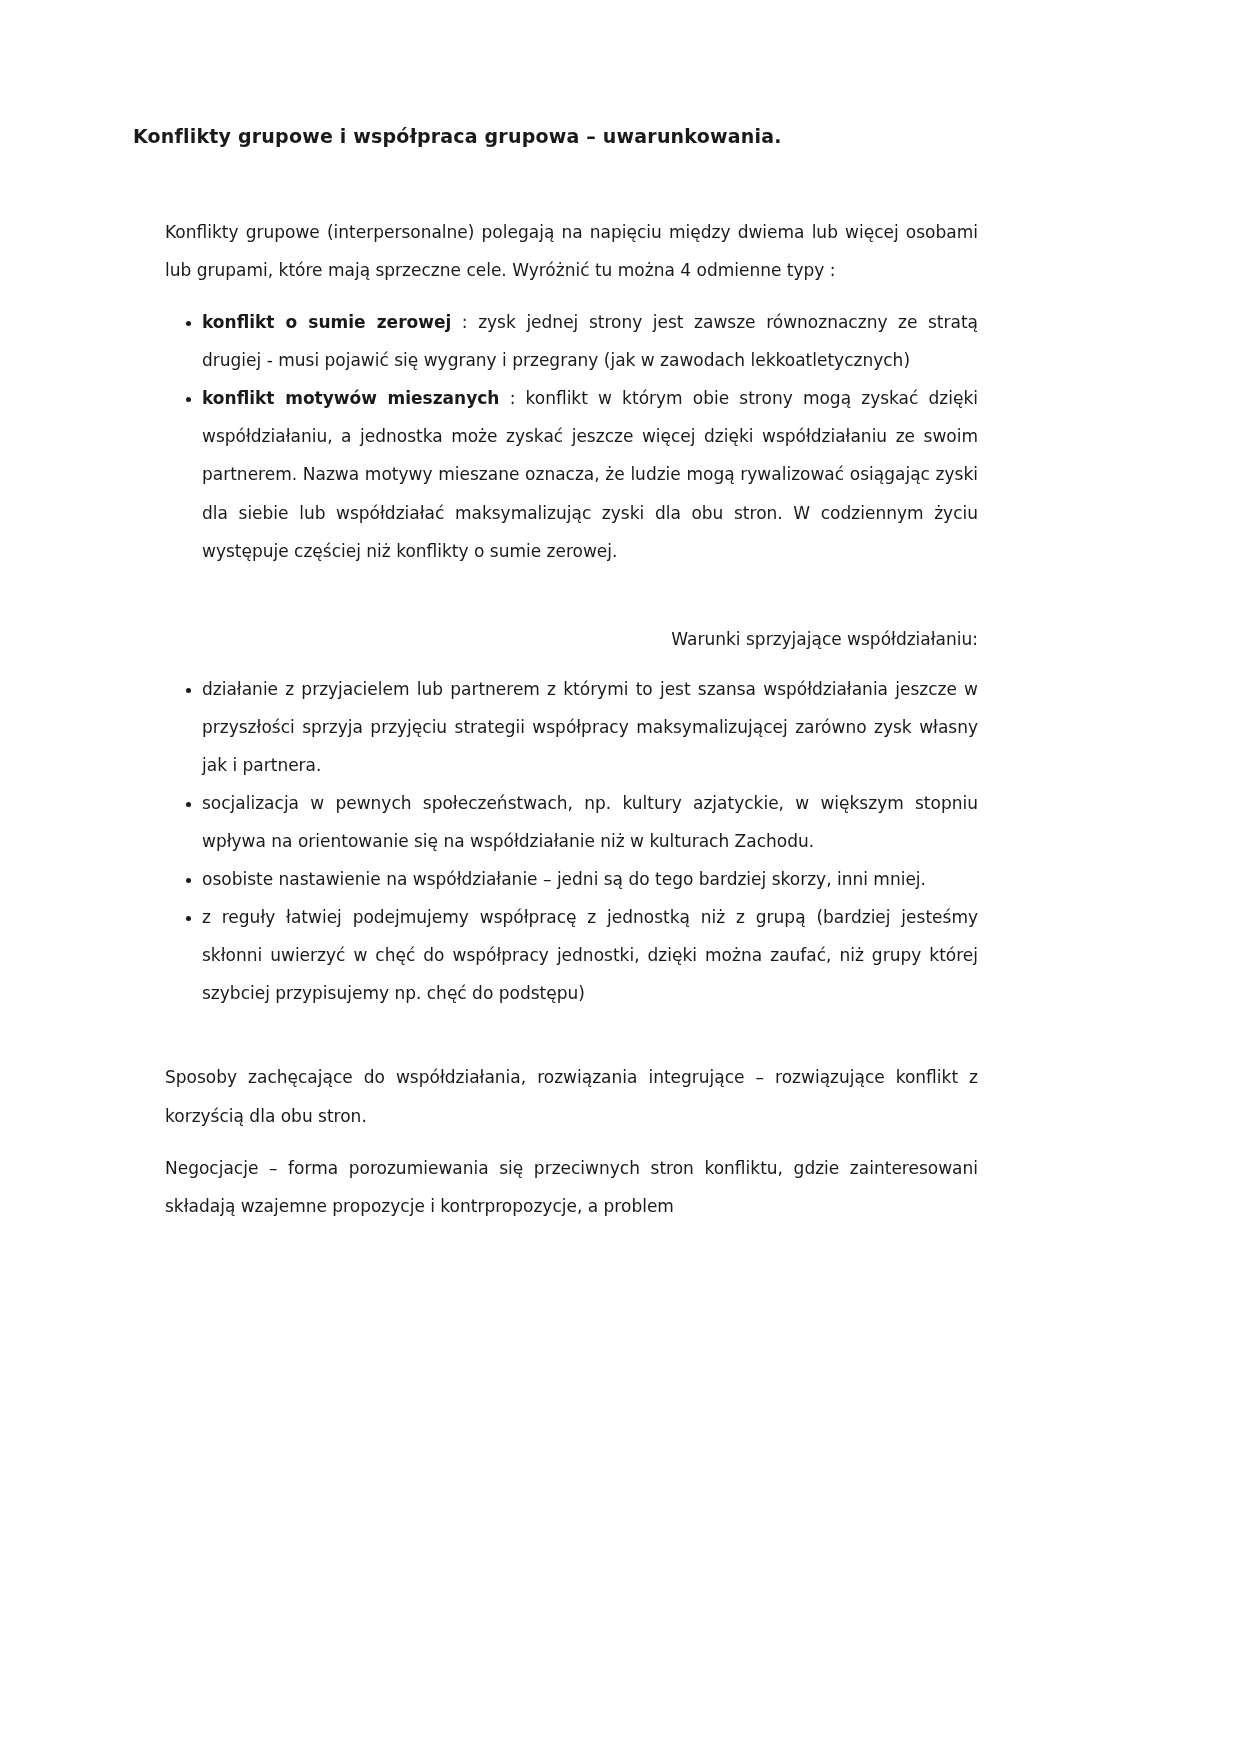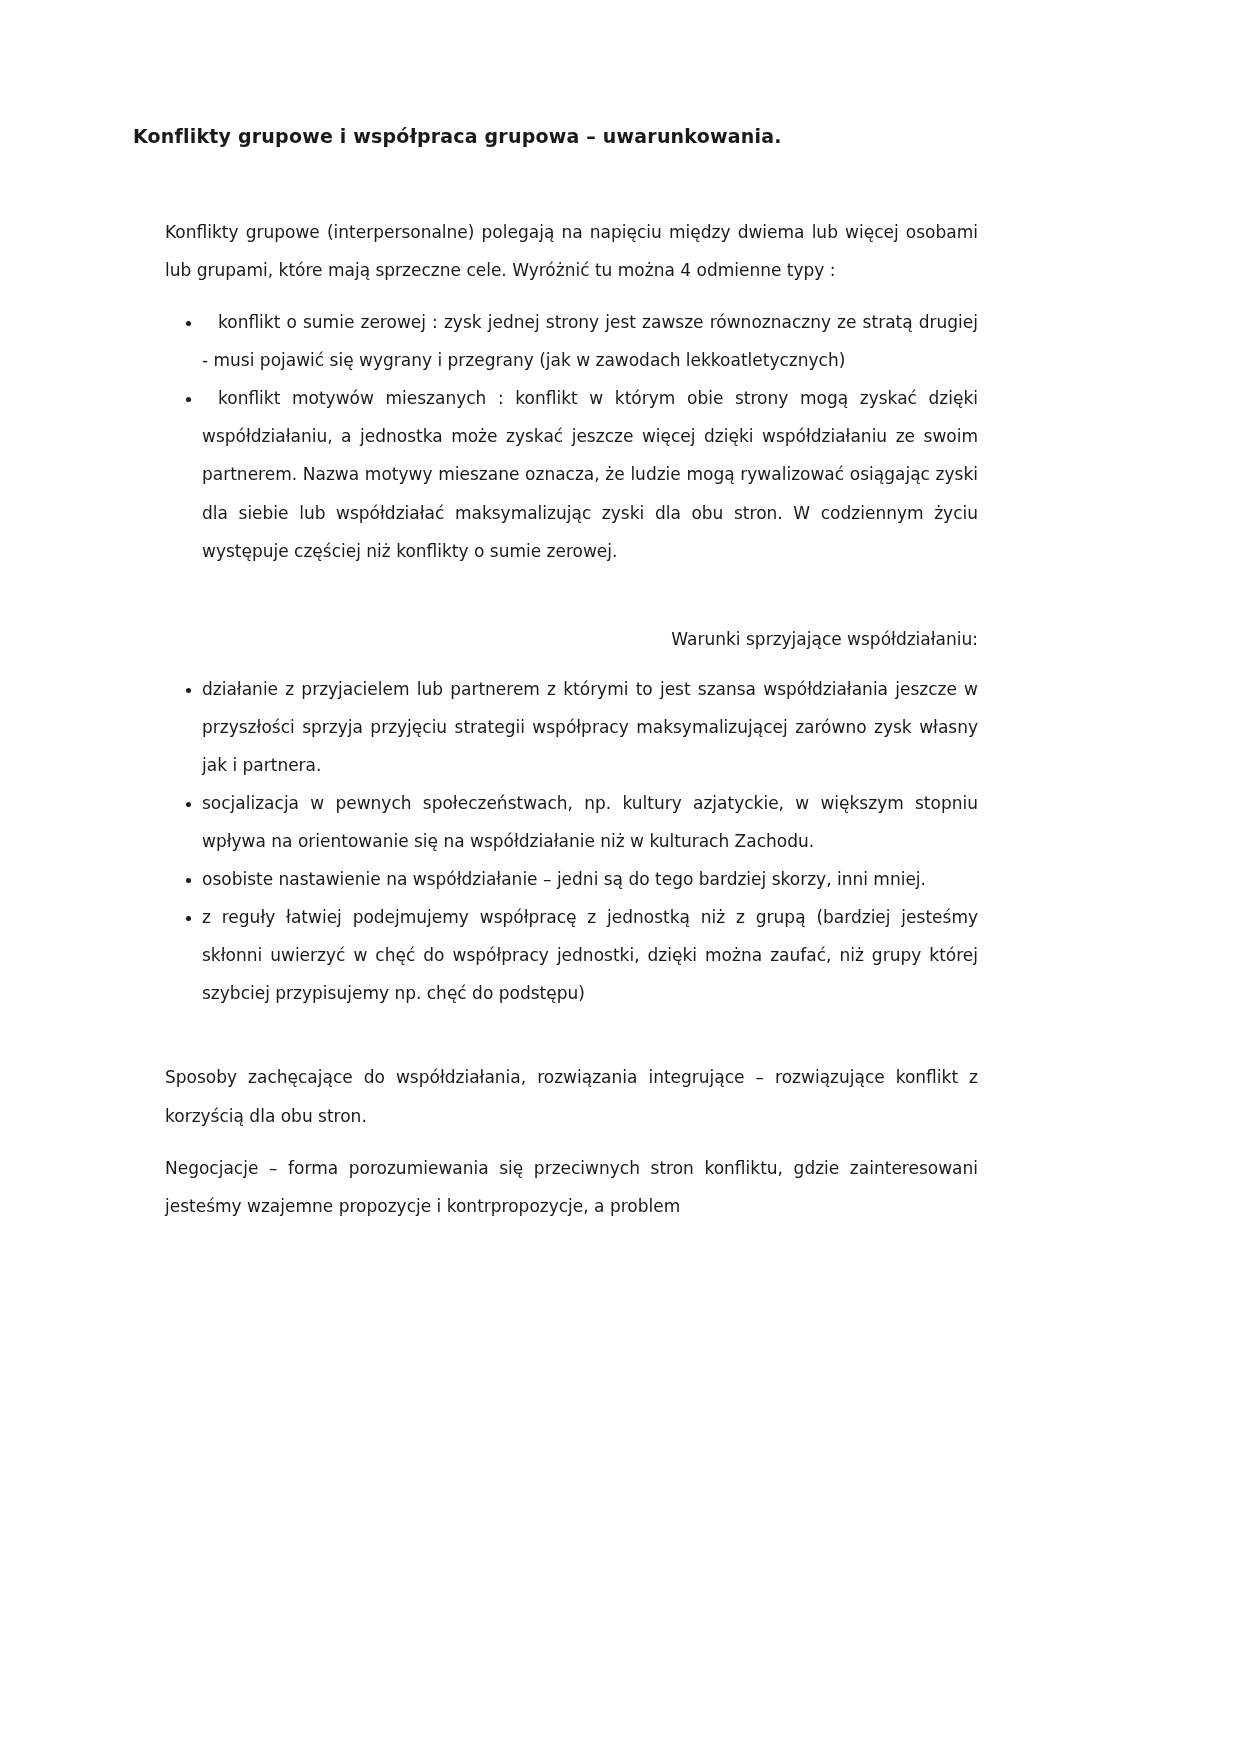--- a/index.html
+++ b/index.html
@@ -46,21 +46,21 @@
   ul.doc-list li {
     font-size: 17px;
     line-height: 2.24;
     text-align: justify;
     margin: 0;
     padding-left: 0;
   }
   ul.doc-list li::marker {
     font-size: 15px;
   }
-  .bold-lead { font-weight: normal; margin-left: 16px; }
+  .bold-lead { font-weight: bold; }
   p.spaced-top { margin-top: 46px; }
   p.mid-gap { margin-top: 12px; }
 </style>
 </head>
 <body>
 
 <div class="page">
 
   <h1 class="doc-title">Konflikty grupowe i współpraca grupowa – uwarunkowania.</h1>
 
@@ -79,15 +79,15 @@
 
   <ul class="doc-list">
     <li>działanie z przyjacielem lub partnerem z którymi to jest szansa współdziałania jeszcze w przyszłości sprzyja przyjęciu strategii współpracy maksymalizującej zarówno zysk własny jak i partnera.</li>
     <li>socjalizacja w pewnych społeczeństwach, np. kultury azjatyckie, w większym stopniu wpływa na orientowanie się na współdziałanie niż w kulturach Zachodu.</li>
     <li>osobiste nastawienie na współdziałanie – jedni są do tego bardziej skorzy, inni mniej.</li>
     <li>z reguły łatwiej podejmujemy współpracę z jednostką niż z grupą (bardziej jesteśmy skłonni uwierzyć w chęć do współpracy jednostki, dzięki można zaufać, niż grupy której szybciej przypisujemy np. chęć do podstępu)</li>
   </ul>
 
   <p class="para spaced-top">Sposoby zachęcające do współdziałania, rozwiązania integrujące – rozwiązujące konflikt z korzyścią dla obu stron.</p>
 
-  <p class="para mid-gap">Negocjacje – forma porozumiewania się przeciwnych stron konfliktu, gdzie zainteresowani jesteśmy wzajemne propozycje i kontrpropozycje, a problem</p>
+  <p class="para mid-gap">Negocjacje – forma porozumiewania się przeciwnych stron konfliktu, gdzie zainteresowani składają wzajemne propozycje i kontrpropozycje, a problem</p>
 
 </div>
 
 </body></html>

